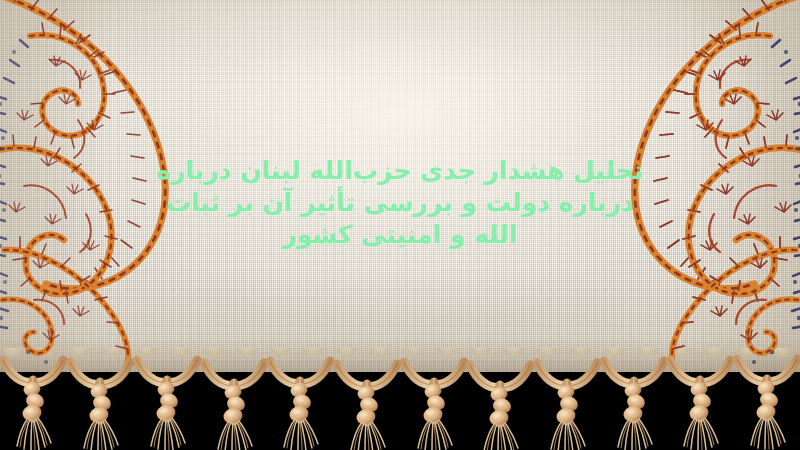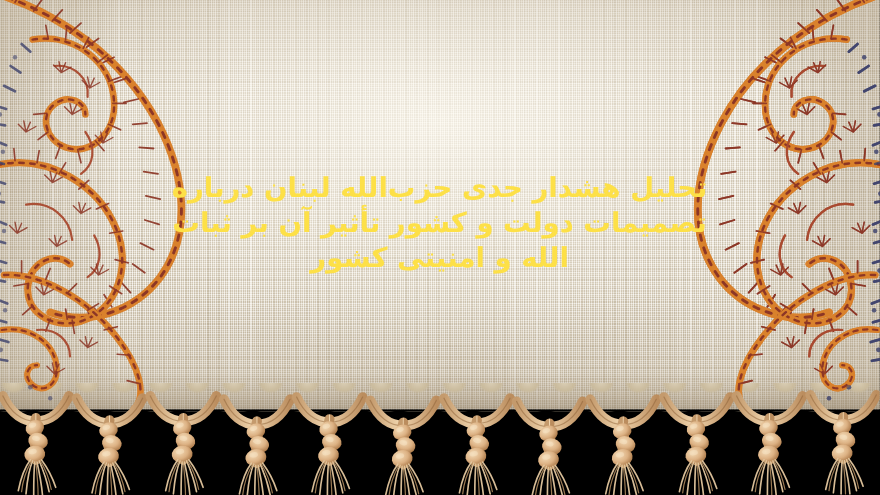--- a/index.html
+++ b/index.html
@@ -44,21 +44,21 @@
   
   .ornament{position:absolute;top:0;height:372px;width:300px;}
   .orn-left{left:-6px;}
   .orn-right{right:-6px;transform:scaleX(-1);}
   .ornament svg{display:block;width:100%;height:100%;}
 
   
   .headline{
     position:absolute;left:0;top:155px;width:800px;
     text-align:center;
-    color:#fde047;
+    color:#86efac;
     font-weight:bold;
     font-size:25px;
     line-height:32px;
     letter-spacing:0px;
     direction:rtl;
     text-rendering:geometricPrecision;
   }
   .headline .ln{display:block;white-space:nowrap;}
 
   
@@ -317,21 +317,21 @@
             <circle cx="20" cy="52" r="2"></circle>
           <circle cx="34" cy="352" r="2.2"></circle>
             <circle cx="52" cy="362" r="2"></circle>
         </g>
       </g>
     </svg>
   </div>
 
   <div class="headline">
     <span class="ln">تحلیل هشدار جدی حزب‌الله لبنان درباره</span>
-    <span class="ln">تصمیمات دولت و کشور تأثیر آن بر ثبات</span>
+    <span class="ln">درباره دولت و بررسی تأثیر آن بر ثبات</span>
     <span class="ln">الله و امنیتی کشور</span>
   </div>
 
   <div class="fringe">
     <svg viewBox="0 0 800 98" xmlns="http://www.w3.org/2000/svg">
       <defs>
         <linearGradient id="cord" x1="0" y1="0" x2="1" y2="0">
           <stop offset="0%" stop-color="#c49a6c"></stop>
           <stop offset="45%" stop-color="#f0d5ae"></stop>
           <stop offset="100%" stop-color="#bb8d5e"></stop>

